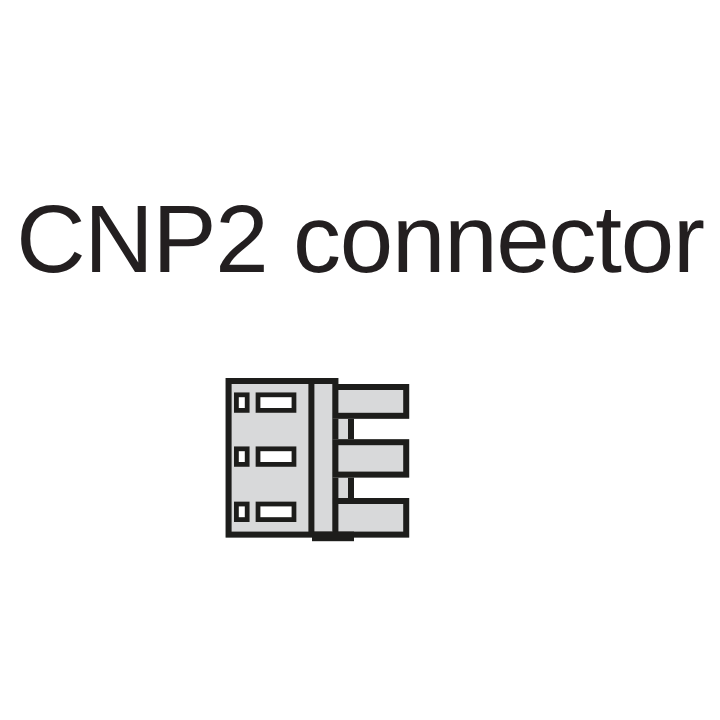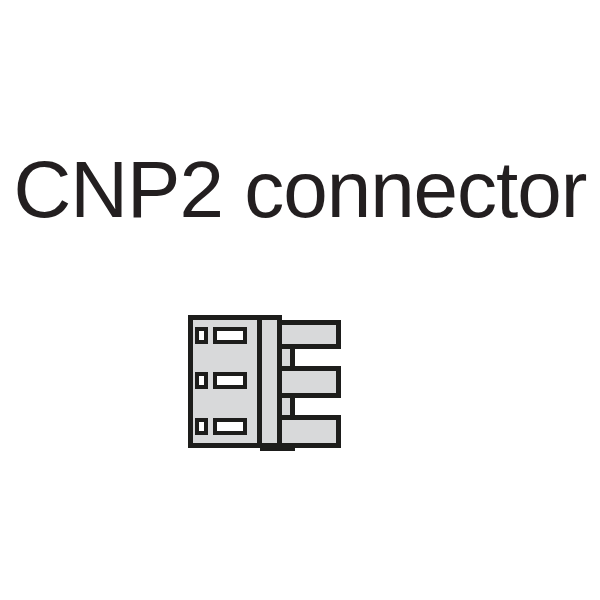--- a/index.html
+++ b/index.html
@@ -9,21 +9,21 @@
   .page {
     position: relative;
     width: 600px;
     height: 600px;
     background: var(--bg, #ffffff);
     overflow: hidden;
     font-family: "Liberation Sans", sans-serif;
   }
   .title {
     position: absolute;
-    top: 150px;
+    top: 160px;
     left: 0;
     width: 600px;
     text-align: center;
     font-size: 80px;
     line-height: 80px;
     letter-spacing: -1px;
     white-space: nowrap;
     color: var(--ink, #231f20);
   }
   .diagram {

